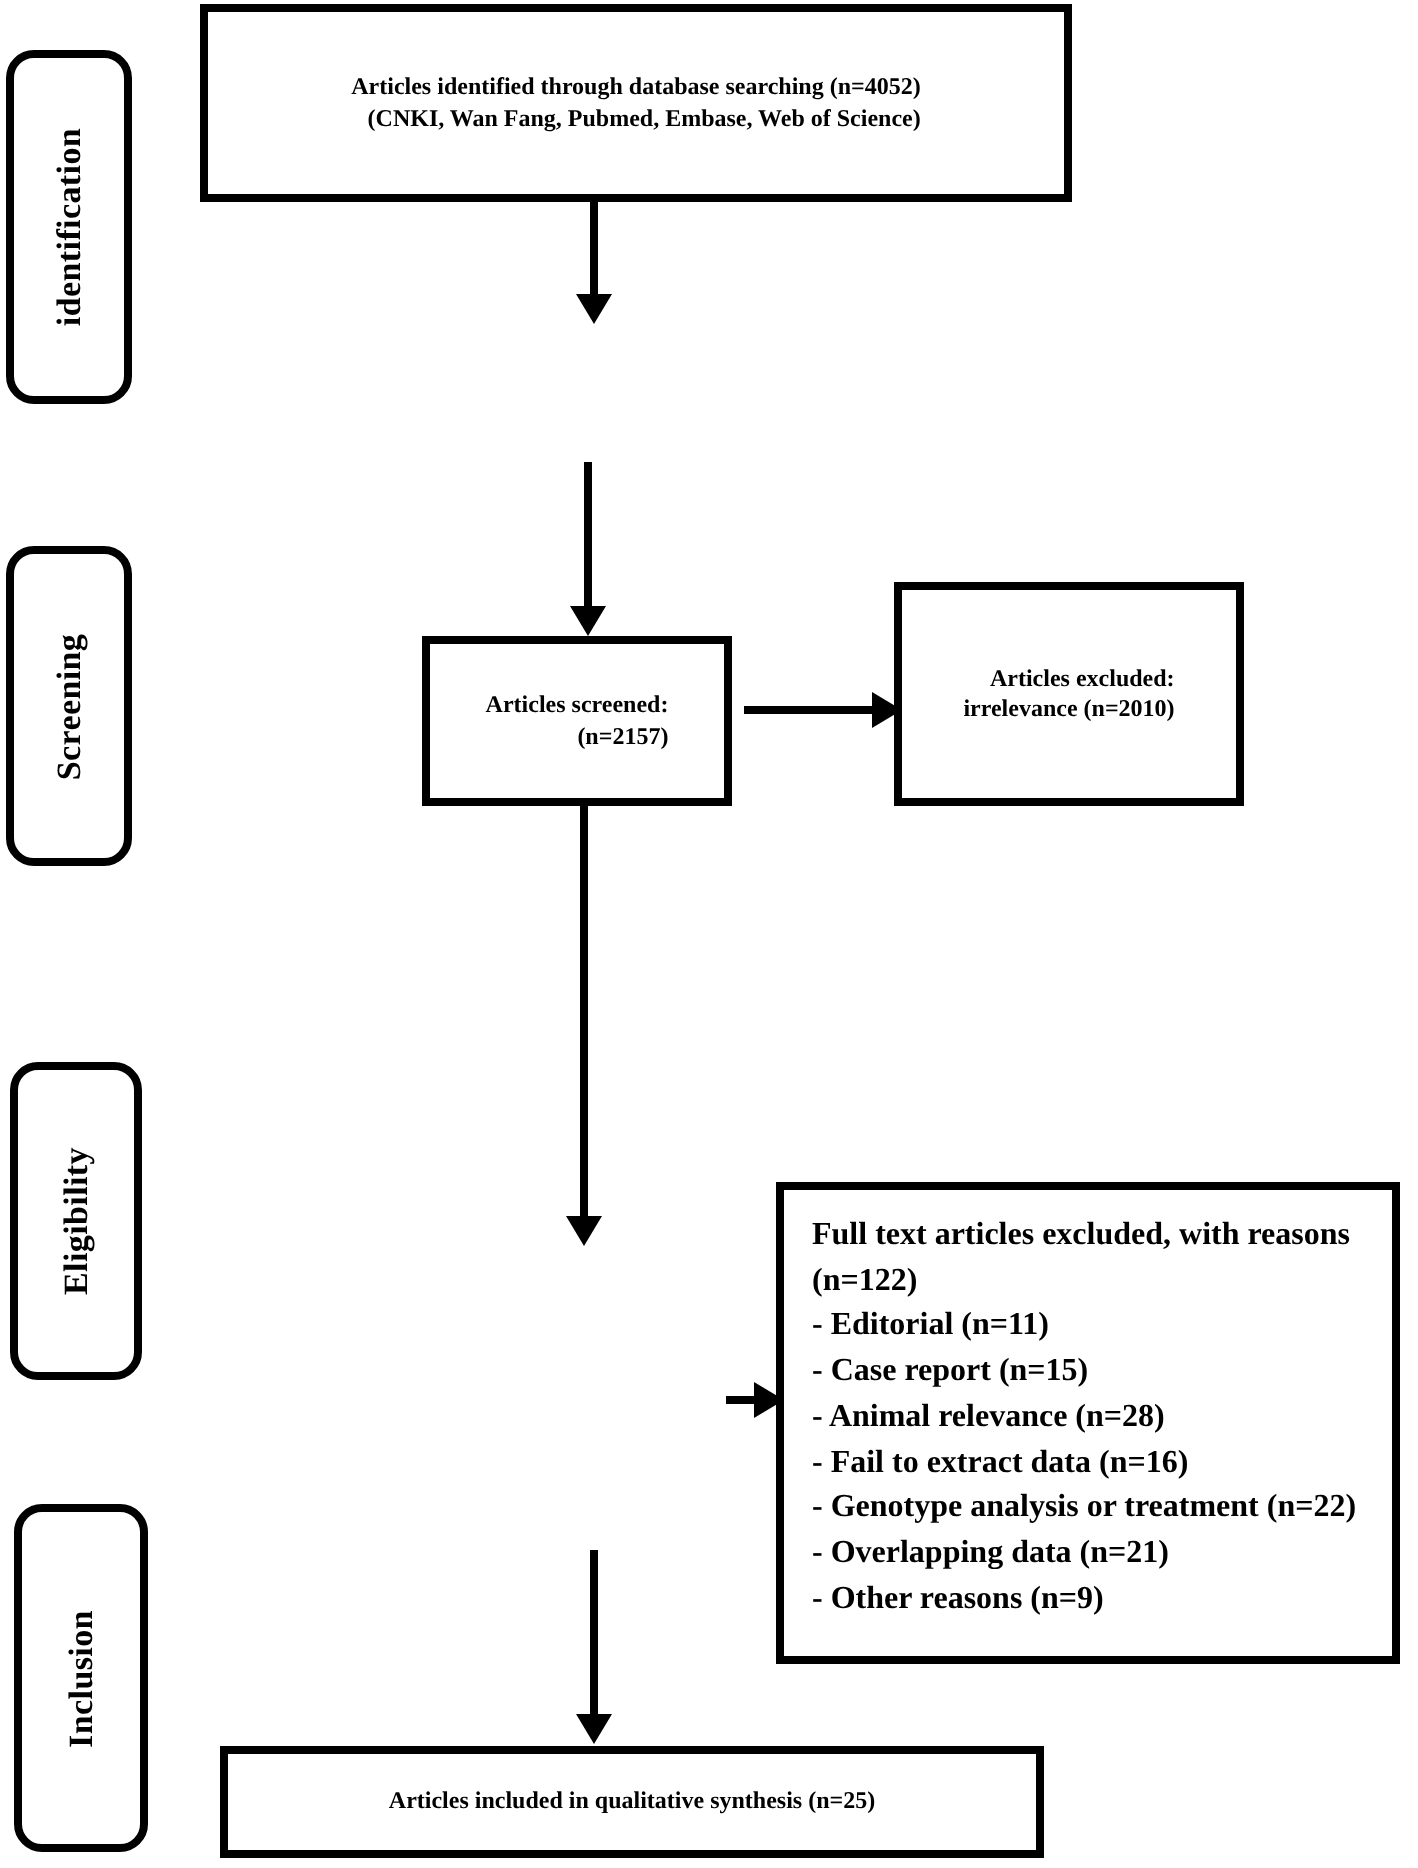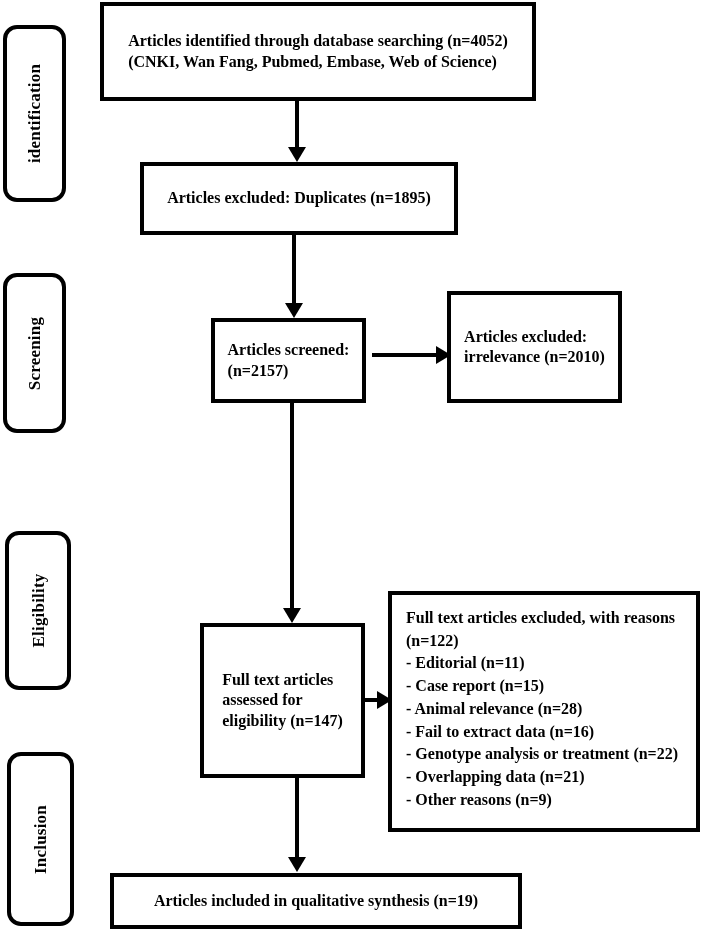--- a/index.html
+++ b/index.html
@@ -45,23 +45,23 @@
     position: absolute;
     box-sizing: border-box;
     border: 4px solid #000000;
     background: #ffffff;
     display: flex;
     align-items: center;
     justify-content: center;
   }
   .flow-box .box-text {
     font-weight: bold;
-    font-size: 16px;
+    font-size: 12px;
     line-height: 1.28;
-    text-align: left;
+    text-align: right;
     padding: 0 8px;
     white-space: pre-line;
   }
   .flow-box.align-left {
     align-items: flex-start;
     justify-content: flex-start;
   }
   .flow-box.align-left .box-text {
     text-align: left;
     padding: 12px 6px 0 14px;
@@ -119,54 +119,46 @@
 
   <div class="stage-label" style="left:7px; top:752px; width:67px; height:174px;">
     <span class="stage-text">Inclusion</span>
   </div>
 
   <div class="flow-box" style="left:100px; top:2px; width:436px; height:99px;">
     <span class="box-text">Articles identified through database searching (n=4052)
 (CNKI, Wan Fang, Pubmed, Embase, Web of Science)</span>
   </div>
 
-  <div class="flow-box" style="left:140px; top:162px; width:318px; height:73px;">
-    <span class="box-text">Articles excluded: Duplicates (n=1895)</span>
-  </div>
 
   <div class="flow-box" style="left:211px; top:318px; width:155px; height:85px;">
     <span class="box-text">Articles screened:
 (n=2157)</span>
   </div>
 
   <div class="flow-box" style="left:447px; top:291px; width:175px; height:112px;">
     <span class="box-text">Articles excluded:
 irrelevance (n=2010)</span>
   </div>
 
-  <div class="flow-box" style="left:200px; top:623px; width:165px; height:155px;">
-    <span class="box-text">Full text articles
-assessed for
-eligibility (n=147)</span>
-  </div>
 
   <div class="flow-box align-left" style="left:388px; top:591px; width:312px; height:241px;">
     <span class="box-text">Full text articles excluded, with reasons
 (n=122)
 - Editorial (n=11)
 - Case report (n=15)
 - Animal relevance (n=28)
 - Fail to extract data (n=16)
 - Genotype analysis or treatment (n=22)
 - Overlapping data (n=21)
 - Other reasons (n=9)</span>
   </div>
 
   <div class="flow-box" style="left:110px; top:873px; width:412px; height:56px;">
-    <span class="box-text">Articles included in qualitative synthesis (n=19)</span>
+    <span class="box-text">Articles included in qualitative synthesis (n=25)</span>
   </div>
 
   <div class="conn conn-v" style="left:295px; top:101px; height:48px;"></div>
   <div class="arrow-down" style="left:288px; top:147px;"></div>
 
   <div class="conn conn-v" style="left:292px; top:231px; height:72px;"></div>
   <div class="arrow-down" style="left:285px; top:303px;"></div>
 
   <div class="conn conn-h" style="left:372px; top:353px; width:68px;"></div>
   <div class="arrow-right" style="left:436px; top:346px;"></div>

